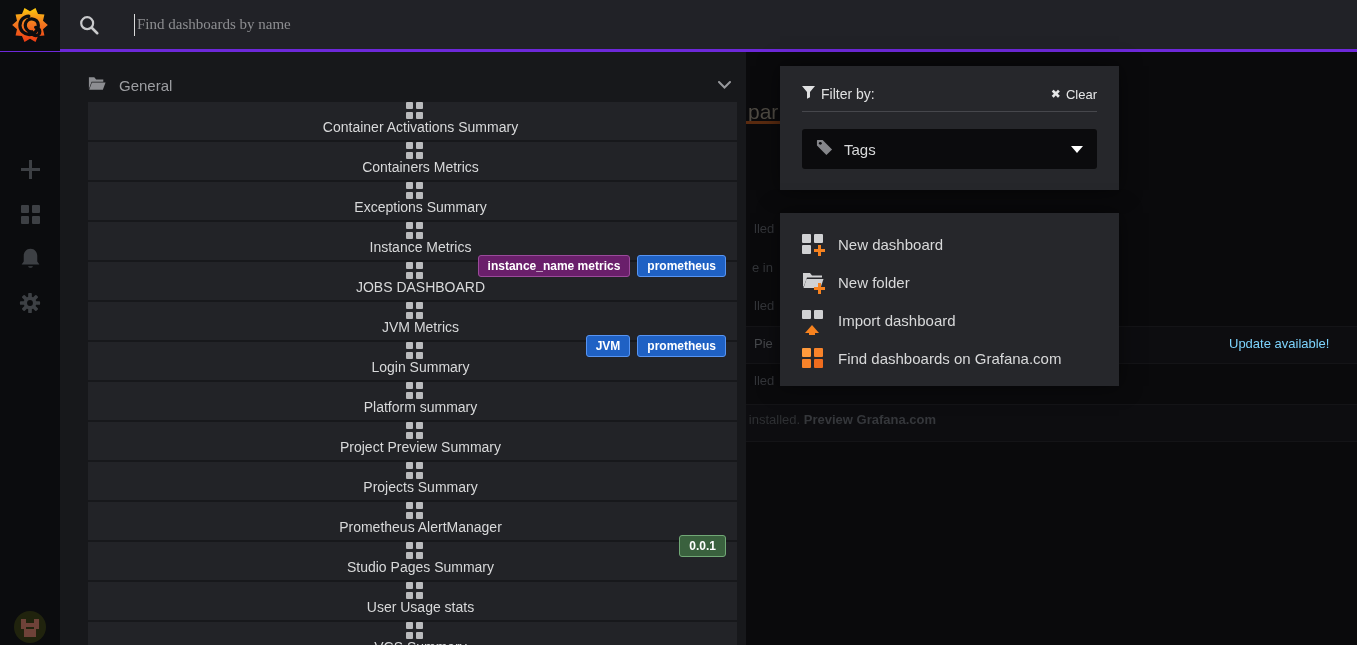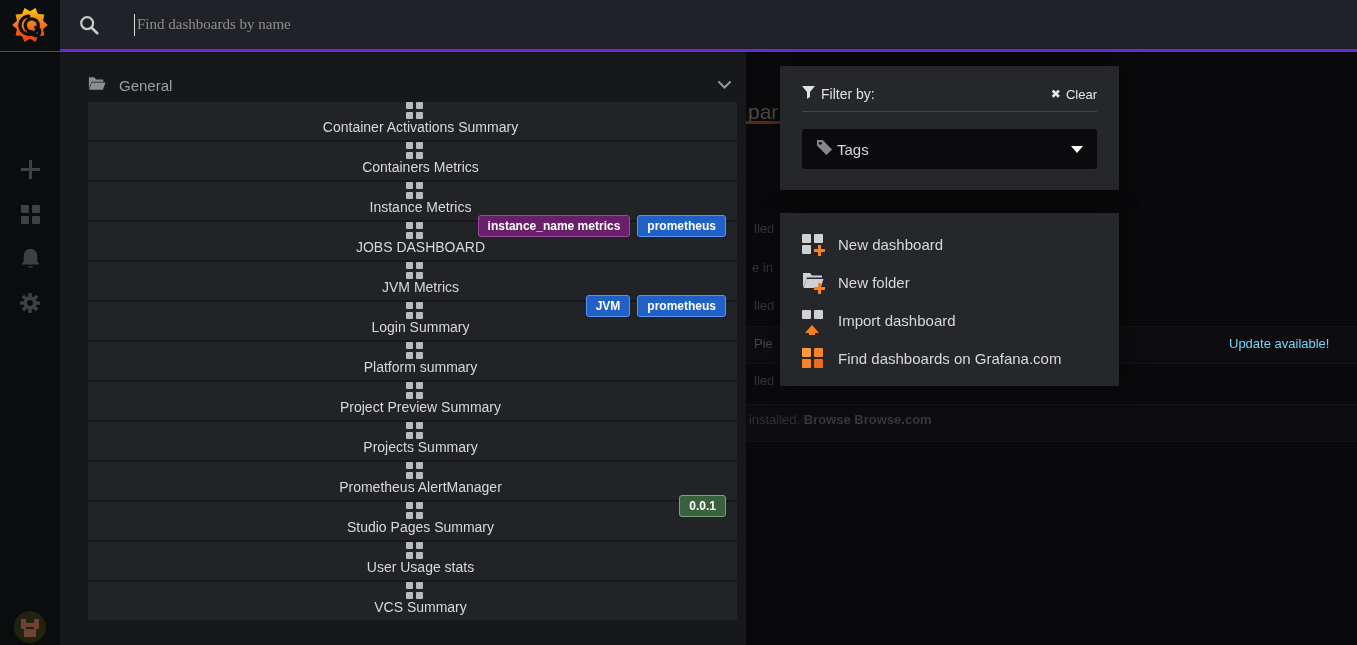--- a/index.html
+++ b/index.html
@@ -71,21 +71,21 @@
   .filter-panel { position:absolute; left:780px; top:66px; width:339px; height:124px;
                   background:#26272b; box-shadow:0 0 20px rgba(0,0,0,.5); }
   .filter-header { margin:20px 22px 8px 22px; display:flex; align-items:center;
                    border-bottom:1px solid #46474c; padding-bottom:9px; font-size:14px; color:#e0e1e2; }
   .filter-header .flabel { margin-left:6px; }
   .clear-btn { margin-left:auto; display:flex; align-items:center; gap:5px; font-size:13px;
                color:#e6e7e8; cursor:pointer; }
   .clear-btn .x { font-size:12px; }
   .tags-select { margin:17px 22px 0 22px; height:40px; background:#0b0b0d; border-radius:3px;
                  display:flex; align-items:center; padding:0 14px; cursor:pointer; }
-  .tags-select .tlabel { margin-left:4px; font-size:15px; color:#d8d9da; }
+  .tags-select .tlabel { margin-left:11px; font-size:15px; color:#d8d9da; }
   .caret-down { margin-left:auto; width:0; height:0; border-left:6px solid transparent;
                 border-right:6px solid transparent; border-top:7px solid #ffffff; }
 
   
   .menu-panel { position:absolute; left:780px; top:213px; width:339px; height:173px;
                 background:#26272b; padding:12px 0; box-shadow:0 0 20px rgba(0,0,0,.5); }
   .menu-item { height:38px; display:flex; align-items:center; padding:0 22px; cursor:pointer; }
   .menu-item .mlabel { margin-left:14px; font-size:15px; color:#d8d9da; }
   .micon { width:22px; height:22px; position:relative; flex:none; }
   .micon .sq { position:absolute; width:9px; height:9px; background:#d0d1d3; border-radius:1px; }
@@ -108,21 +108,21 @@
 
 <div class="dim-row" style="top:326px;"></div>
 <div class="dim-row" style="top:404px;"></div>
 <div class="dim-heading">par</div>
 <div class="dim-underline"></div>
 <span class="dim-frag" style="left:754px;top:221px;">lled</span>
 <span class="dim-frag" style="left:752px;top:260px;">e in</span>
 <span class="dim-frag" style="left:754px;top:298px;">lled</span>
 <span class="dim-frag" style="left:754px;top:336px;color:#46484c;">Pie</span>
 <span class="dim-frag" style="left:754px;top:373px;">lled</span>
-<div class="dim-installed"><span>e installed. </span><b>Browse Browse.com</b></div>
+<div class="dim-installed"><span>e installed. </span><b>Preview Grafana.com</b></div>
 <div class="dim-update">Update available!</div>
 
 <div class="topbar">
   <div class="logo-block">
     <svg width="38" height="38" viewBox="0 0 64 64">
       <defs>
         <linearGradient id="glg" x1="0" y1="1" x2="0" y2="0">
           <stop offset="0" stop-color="#ec3b13"></stop>
             <stop offset="0.55" stop-color="#f47a20"></stop>
             <stop offset="1" stop-color="#fbc80c"></stop>
@@ -213,20 +213,29 @@
         </span>
         <span class="title">Containers Metrics</span>
       </div>
     <div class="row">
         <span class="tile">
           <i></i>
           <i></i>
           <i></i>
           <i></i>
         </span>
+        <span class="title">Exceptions Summary</span>
+      </div>
+    <div class="row">
+        <span class="tile">
+          <i></i>
+          <i></i>
+          <i></i>
+          <i></i>
+        </span>
         <span class="title">Instance Metrics</span>
       <span class="tags">
           <span class="tag tag-purple">instance_name metrics</span>
           <span class="tag tag-blue">prometheus</span>
         </span>
     </div>
     <div class="row">
         <span class="tile">
           <i></i>
           <i></i>

